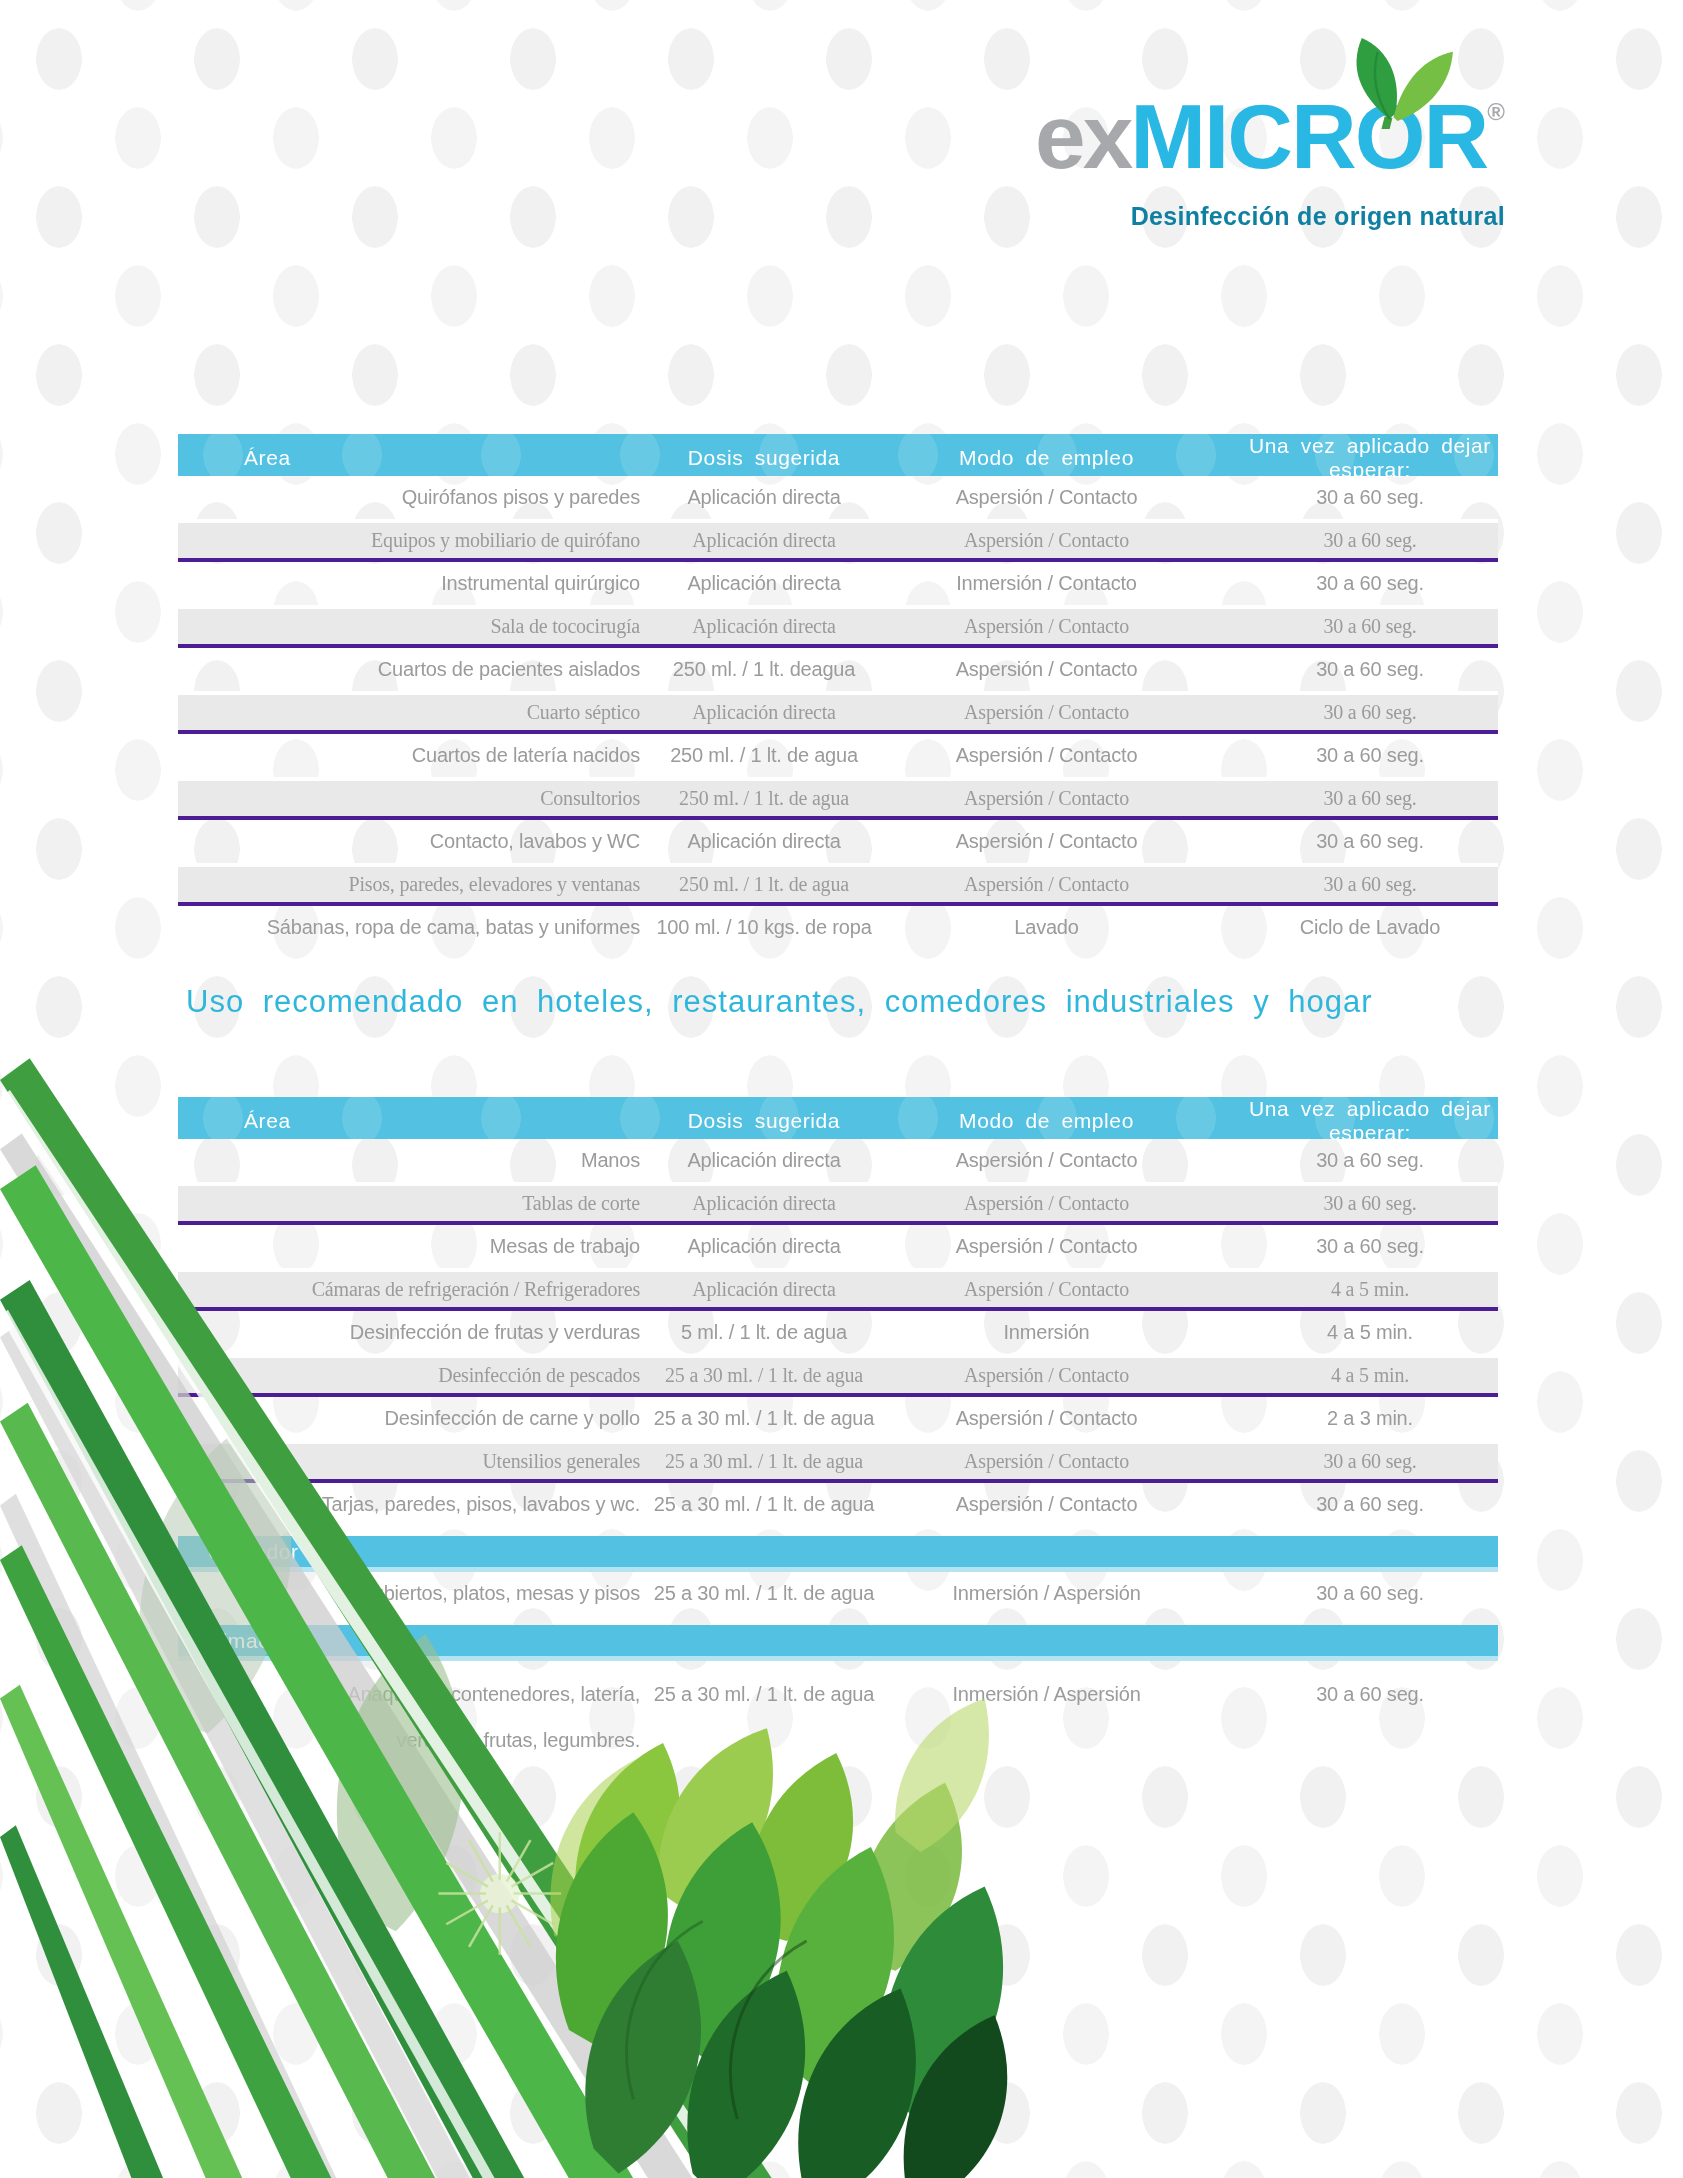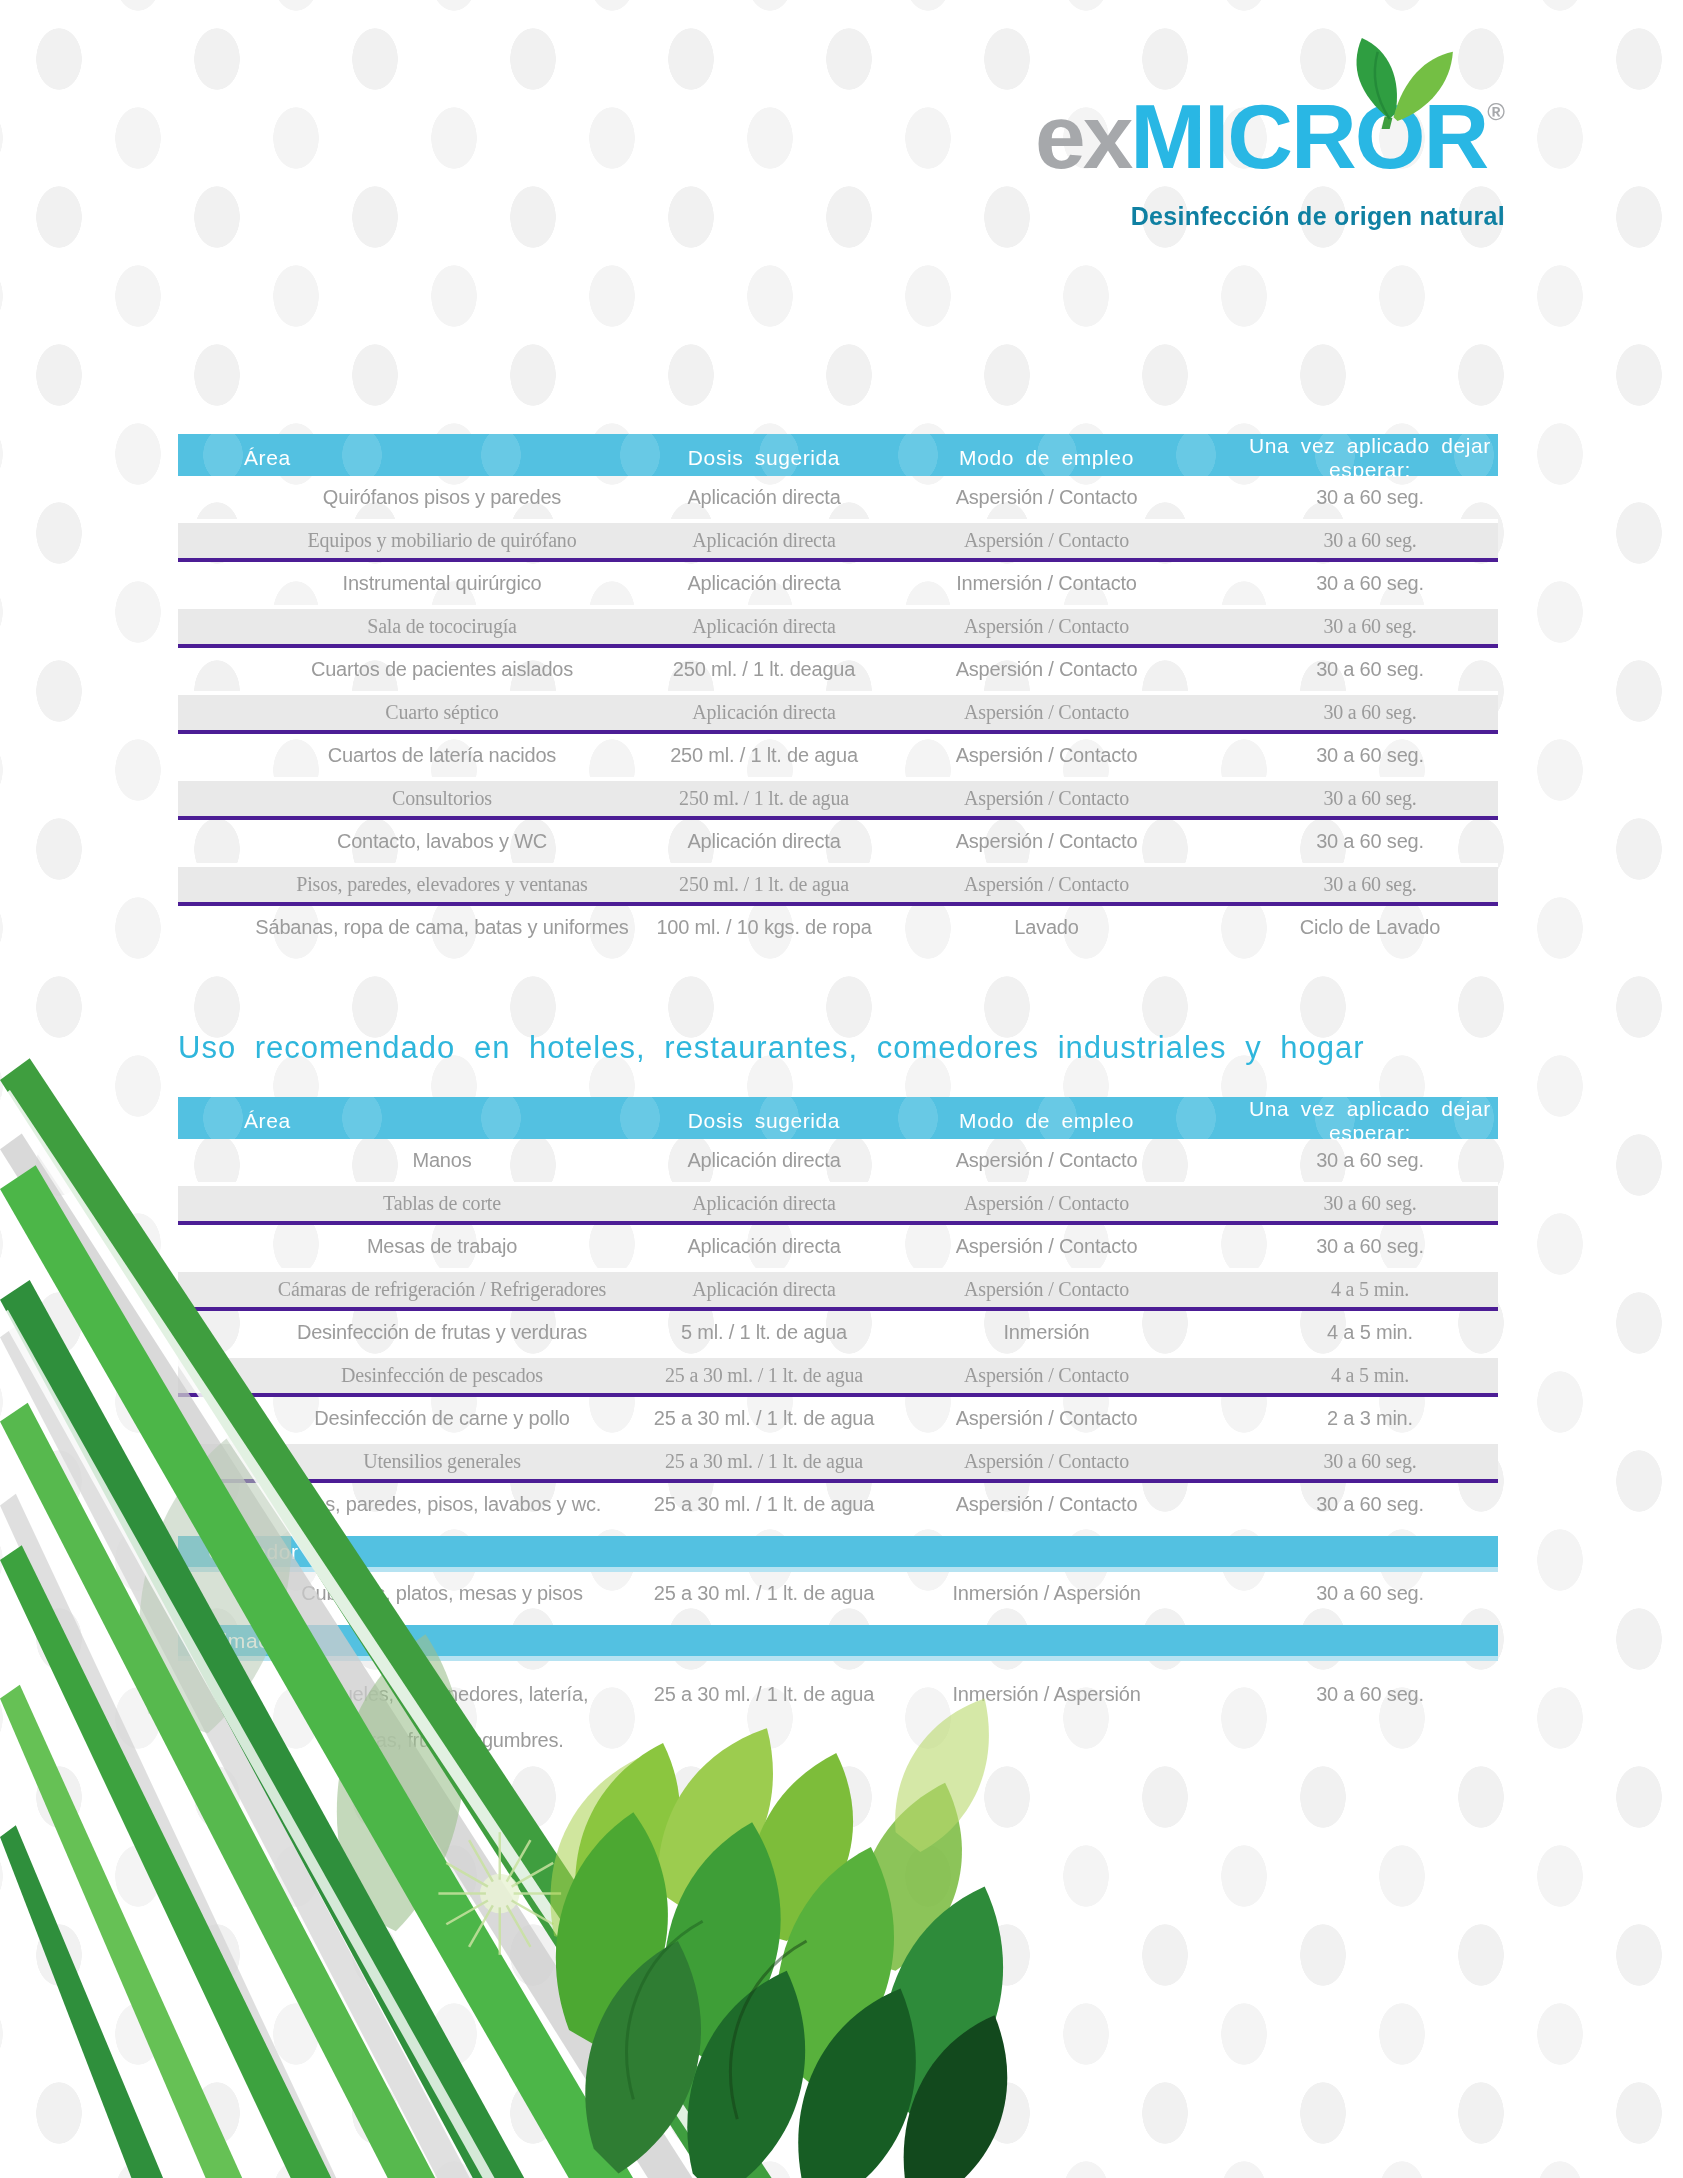--- a/index.html
+++ b/index.html
@@ -39,21 +39,21 @@
     background-size:139px 119px;
   }
   .thead .h{color:#ffffff;font-size:21px;letter-spacing:0.6px;word-spacing:5px;text-align:center;}
   .thead .h.first{text-align:left;padding-left:30px;}
   .trow{
     height:43px;display:grid;grid-template-columns:426px 248px 317px 330px;align-items:center;
     color:#9b9b9b;font-size:20px;letter-spacing:-0.2px;
   }
   .trow.alt{background:#e9e9e9;border-top:4px solid #fff;border-bottom:4px solid #4c1d95;font-family:Liberation Serif, serif;}
   .trow .c{text-align:center;}
-  .trow .c.first{text-align:center;padding-left:30px;}
+  .trow .c.first{text-align:right;padding-left:30px;}
   .trow.tall{height:99px;align-items:start;padding-top:10px;}
   .trow.tall .c{line-height:46px;}
   .band{
     height:36px;margin-top:10px;background:#53c1e1;border-bottom:5px solid #b6e3f2;
     display:flex;align-items:center;padding-left:30px;
     color:#fff;font-size:21px;letter-spacing:0.6px;
   }
   
   .art{position:absolute;left:0;top:1040px;width:1049px;height:1139px;}
 </style>
@@ -146,21 +146,21 @@
         </div>
         <div class="trow">
           <div class="c first">Sábanas, ropa de cama, batas y uniformes</div>
           <div class="c">100 ml. / 10 kgs.  de ropa</div>
           <div class="c">Lavado</div>
           <div class="c">Ciclo de Lavado</div>
         </div>
       </div>
   </div>
 
-  <div class="sec-title" style="top:1030px;">Uso recomendado en hoteles, restaurantes, comedores industriales y hogar</div>
+  <div class="sec-title" style="top:984px;margin-left:8px;">Uso recomendado en hoteles, restaurantes, comedores industriales y hogar</div>
   <div class="tbl" style="top:1097px;">
     <div class="thead">
       <div class="h first">Área</div>
       <div class="h">Dosis sugerida</div>
       <div class="h">Modo de empleo</div>
       <div class="h">Una vez aplicado dejar esperar:</div>
     </div>
     <div id="t2rows">
         <div class="trow">
           <div class="c first">Manos</div>

